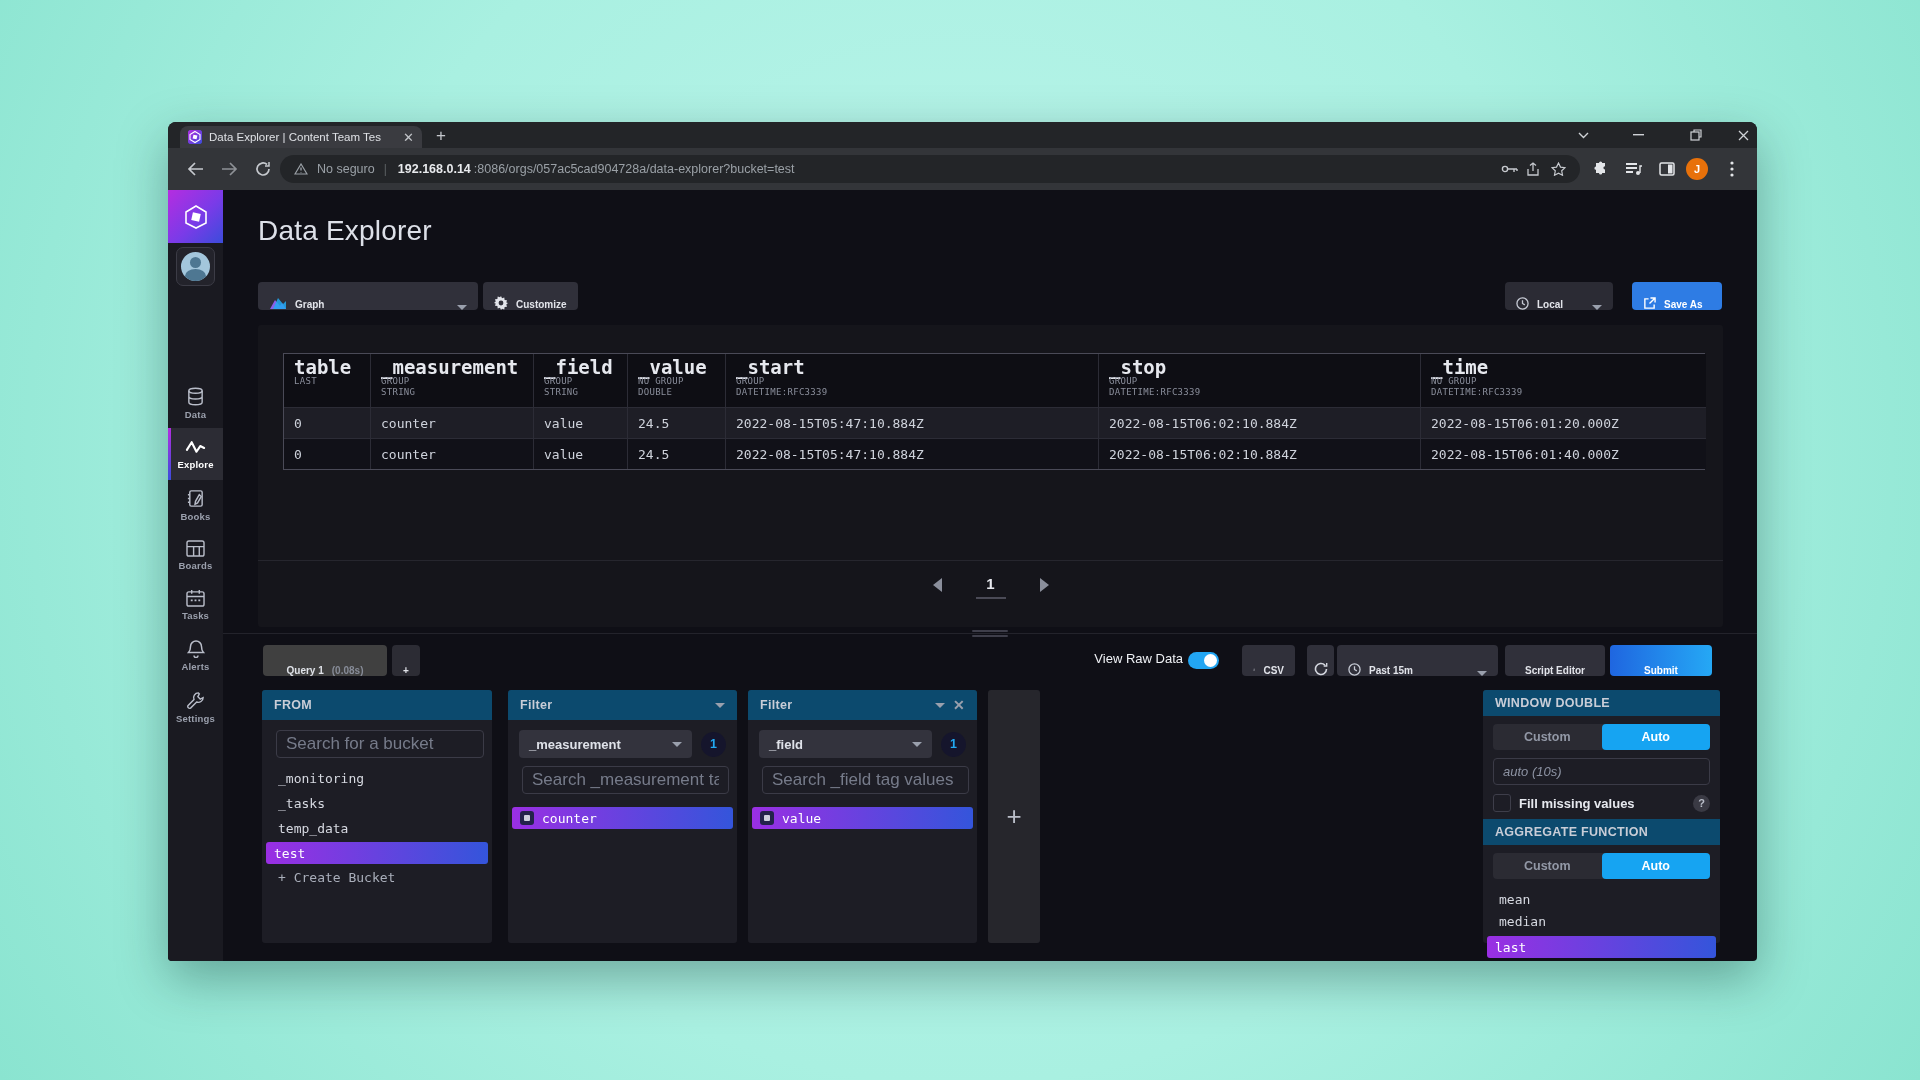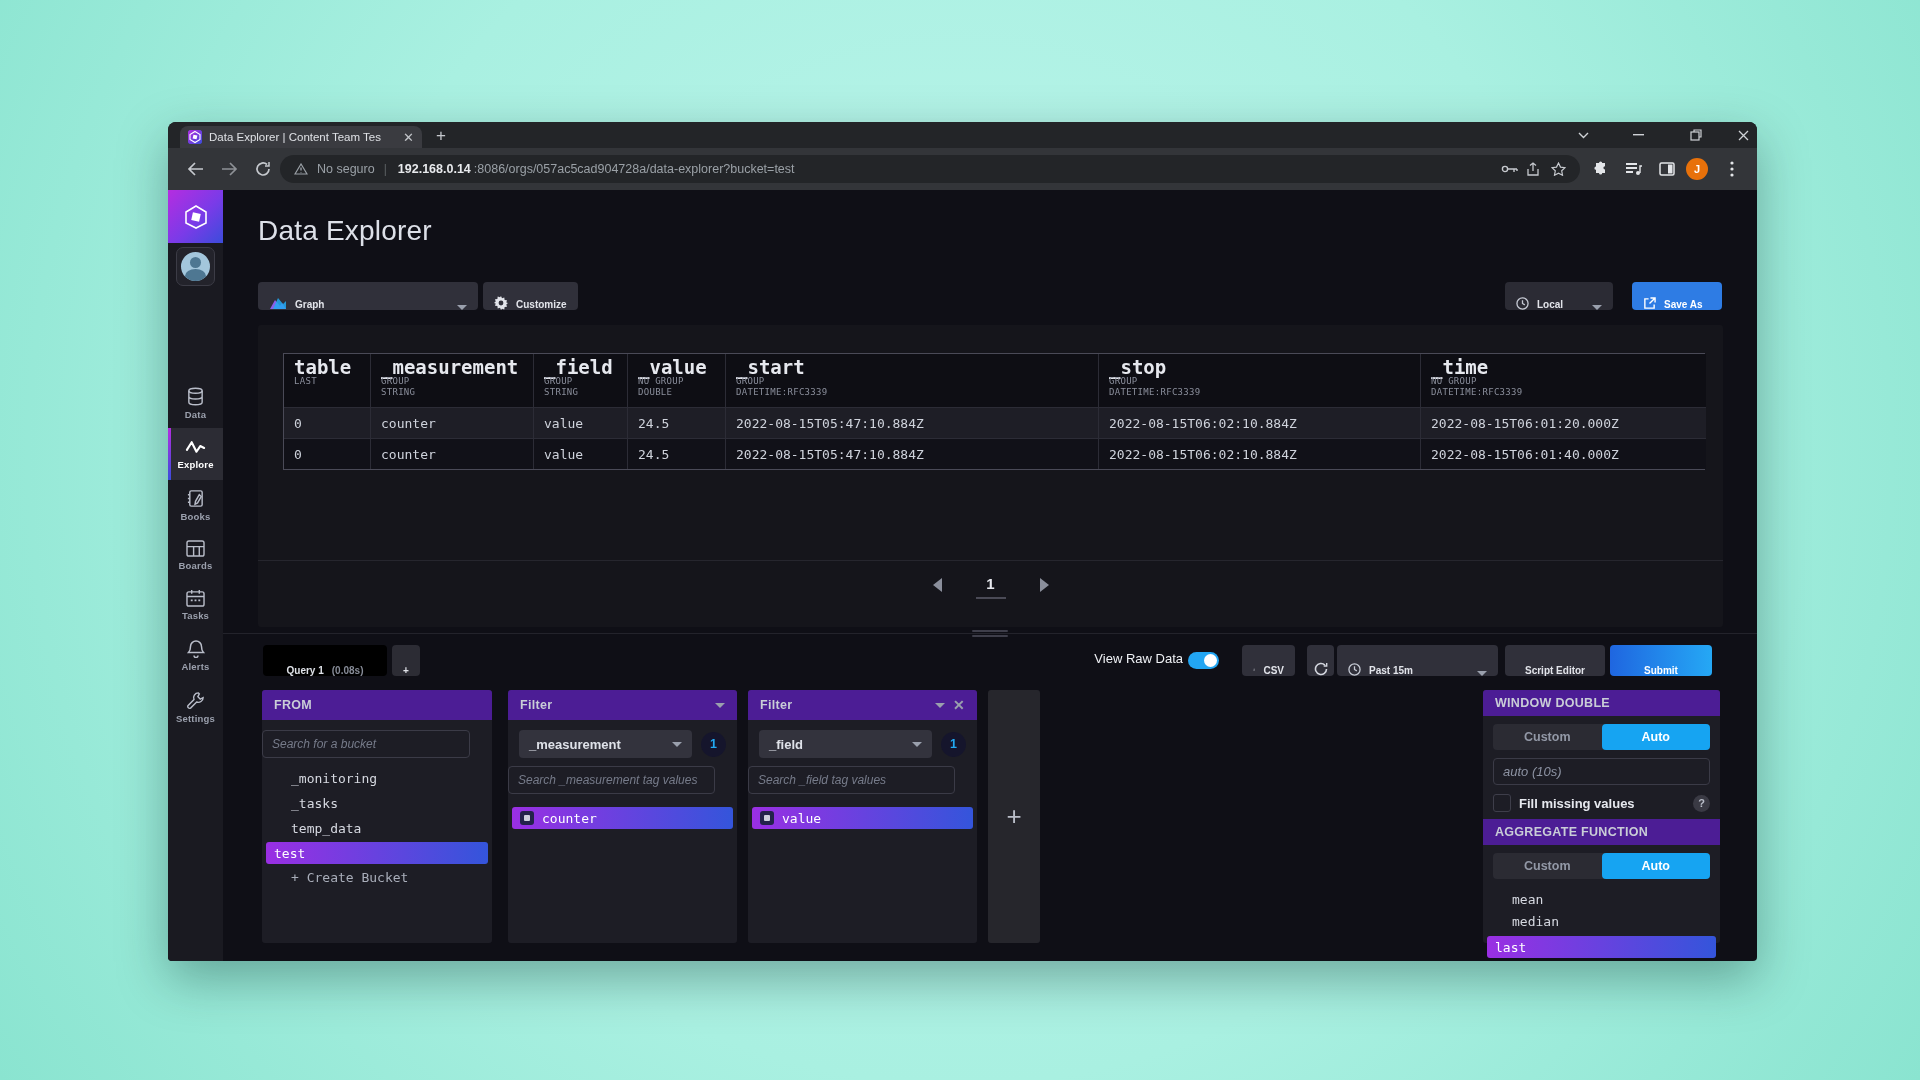--- a/index.html
+++ b/index.html
@@ -49,32 +49,32 @@
   .r1{background:#1e1e26}.r2{background:#111118}
   .gfoot{position:absolute;left:0;right:0;top:235px;border-top:1px solid #26262e}
   .pager{position:absolute;left:0;right:0;top:248px;display:flex;align-items:flex-start;justify-content:center;gap:34px}
   .parrow{width:0;height:0;border-top:7px solid transparent;border-bottom:7px solid transparent;margin-top:5px}
   .pnum{font-size:15px;font-weight:bold;color:#e6e8ee;text-align:center;padding:2px 0 5px;border-bottom:2px solid #4a4a56;width:30px}
   .divider{position:absolute;left:55px;right:0;top:511px;height:1px;background:#23232b}
   .handle{position:absolute;left:804px;top:508px;width:36px}
   .handle div{height:2px;background:#3e3e4a;margin-bottom:3px;border-radius:1px}
   
   .qrow{position:absolute;top:523px;height:31px}
-  .qtab{background:#000000;}
+  .qtab{background:#404040;}
   .dim{color:#878c98;font-weight:bold}
   .toggle{position:absolute;left:1020px;top:530px;width:31px;height:17px;border-radius:9px;background:#22a6f3}
   .toggle::after{content:"";position:absolute;right:2px;top:2px;width:13px;height:13px;border-radius:50%;background:#fff}
   .submit{background:linear-gradient(90deg,#1f66e0,#25a8f5);color:#fff;justify-content:center}
   .saveas{background:#2e7ce4;color:#fff}
   
-  .phead{height:30px;min-height:30px;background:#4c1d95;display:flex;align-items:center;padding:0 12px;font-size:12.5px;font-weight:bold;color:#c9cdd7;letter-spacing:.3px;border-radius:3px 3px 0 0;gap:8px}
-  .search{margin:10px 0 0;height:28px;border:1px solid #3b3b47;border-radius:4px;background:transparent;color:#c7cbd5;font-style:italic;font-size:12px;padding:0 9px;width:calc(100% - 22px);outline:none}
+  .phead{height:30px;min-height:30px;background:#0c4a6e;display:flex;align-items:center;padding:0 12px;font-size:12.5px;font-weight:bold;color:#c9cdd7;letter-spacing:.3px;border-radius:3px 3px 0 0;gap:8px}
+  .search{margin:10px 14px 0;height:28px;border:1px solid #3b3b47;border-radius:4px;background:transparent;color:#c7cbd5;font-size:17px;padding:0 9px;width:calc(100% - 22px);outline:none}
   .search::placeholder{color:#767b8a}
   .mlist{margin-top:8px;display:flex;flex-direction:column;font-family:"DejaVu Sans Mono",monospace;font-size:13px;color:#d6d9e1}
-  .mitem{height:25px;display:flex;align-items:center;padding:0 29px}
+  .mitem{height:25px;display:flex;align-items:center;padding:0 16px}
   .gsel{height:22px;margin:1px 4px;border-radius:3px;background:linear-gradient(90deg,#9a2fe3,#3455db);color:#fff;display:flex;align-items:center;padding:0 8px;gap:8px}
   .ddrow{margin:10px 11px 0;display:flex;align-items:center;gap:9px}
   .dd{flex:1;height:28px;background:#33333d;border-radius:4px;display:flex;align-items:center;padding:0 10px;font-size:13px;color:#dfe2e9;font-weight:bold}
   .badge{width:25px;height:25px;border-radius:50%;background:#15152c;color:#22a9f2;font-size:12.5px;font-weight:bold;display:flex;align-items:center;justify-content:center}
   .cbx{width:14px;height:14px;border-radius:3px;background:#23234a;display:flex;align-items:center;justify-content:center}
   .cbx::after{content:"";width:6px;height:6px;background:#cdd1dc;border-radius:1px}
   .seg{margin:8px 10px 0;height:26px;background:#2b2b33;border-radius:4px;display:flex}
   .seg div{flex:1;display:flex;align-items:center;justify-content:center;font-size:12.5px;font-weight:bold;color:#9298a6}
   .seg .on{background:#16a4f2;color:#fff;border-radius:4px}
   .ainput{margin:8px 10px 0;height:27px;border:1px solid #3b3b47;border-radius:4px;background:transparent;font-style:italic;font-size:13px;color:#8d93a3;padding:0 9px;outline:none;width:calc(100% - 20px)}

